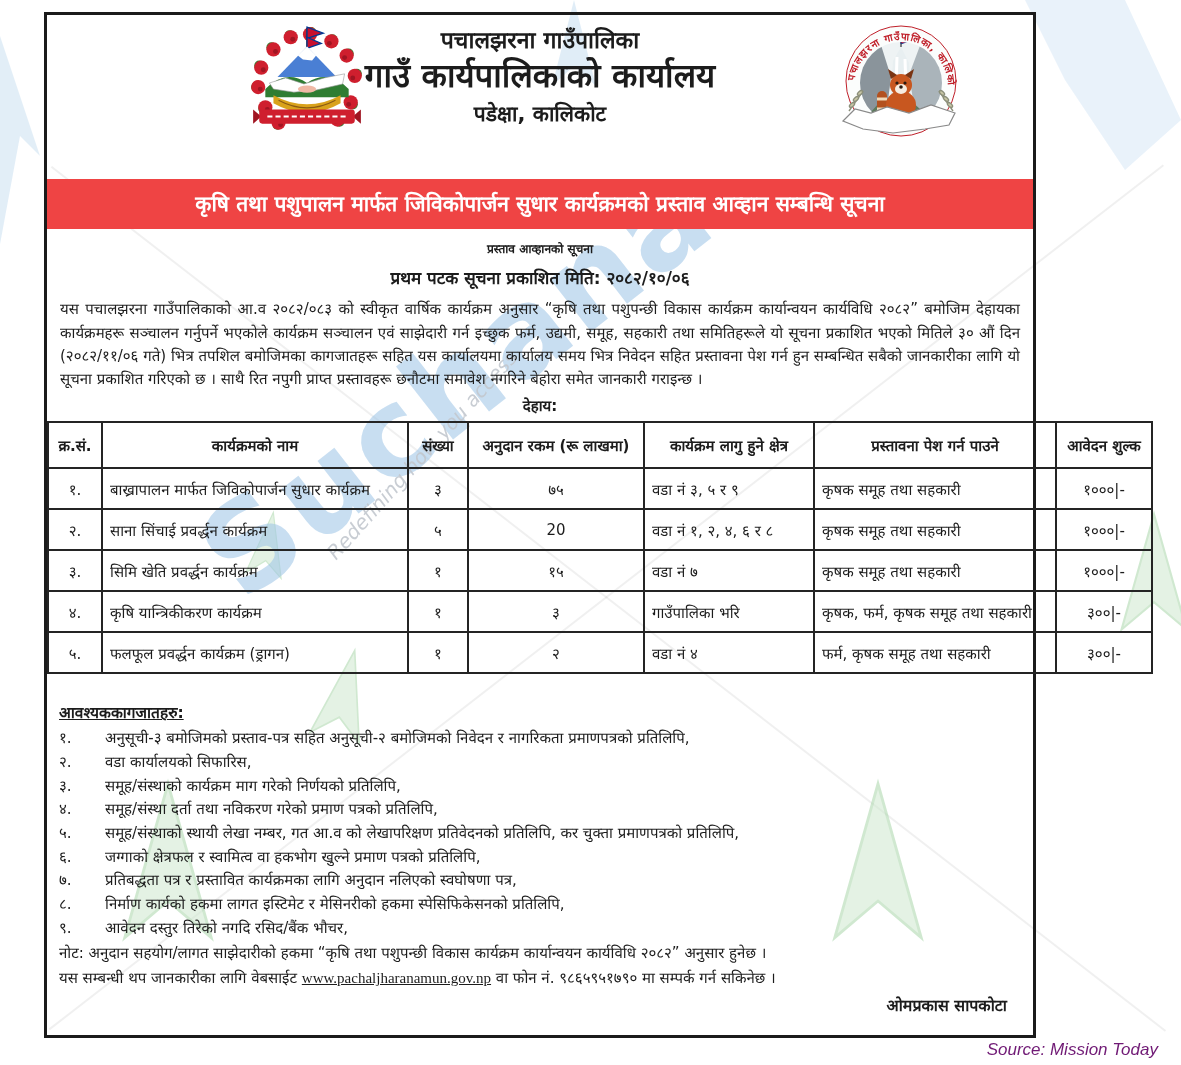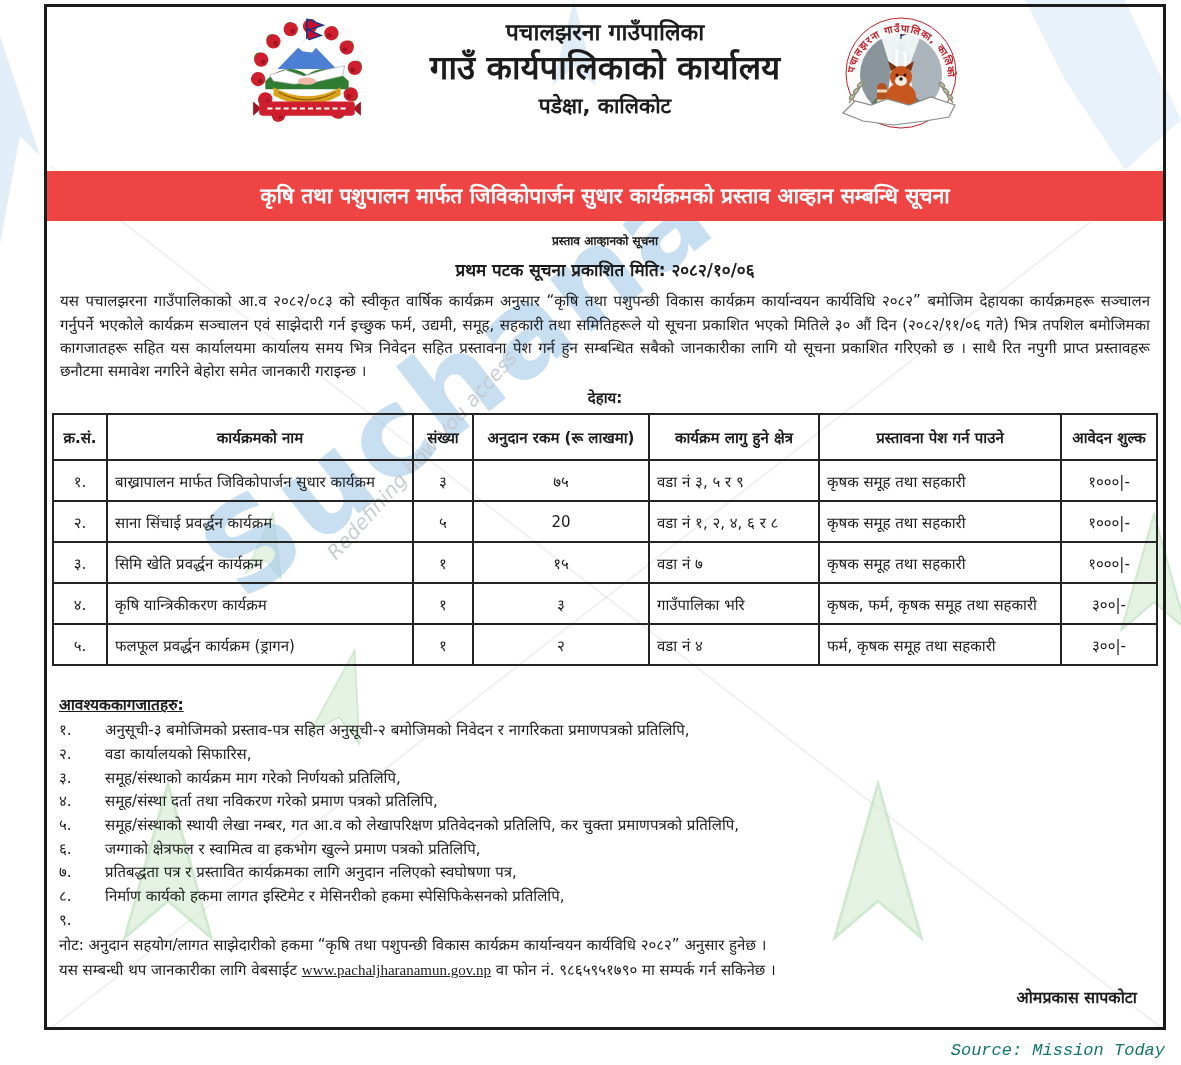--- a/index.html
+++ b/index.html
@@ -22,21 +22,21 @@
     transform:rotate(-48deg);transform-origin:0 0;
   }
   .wm-leaf{position:absolute;opacity:.55;}
   .wm-blue{position:absolute;opacity:.6;}
   .wm-line{position:absolute;height:2px;background:rgba(110,110,110,.10);transform-origin:0 0;}
   .wm-line1{left:52px;top:166px;width:1410px;transform:rotate(37.8deg);}
   .wm-line2{left:1164px;top:166px;width:1410px;transform:rotate(142.2deg);}
 
   
   .frame{
-    position:absolute;left:44px;top:4px;width:1122px;height:1026px;
+    position:absolute;left:44px;top:12px;width:992px;height:1026px;
     border:3px solid #1b1b1b;box-sizing:border-box;z-index:1;
   }
 
   .header{position:relative;height:152px;padding-top:12px;}
   .header-text{text-align:center;line-height:1.15;}
   .h-muni{font-size:23px;font-weight:bold;}
   .h-office{font-size:33px;font-weight:bold;margin-top:4px;}
   .h-addr{font-size:21px;font-weight:bold;margin-top:7px;}
   .h-prov{font-size:18px;font-weight:bold;margin-top:7px;}
   .emblem-left{position:absolute;left:198px;top:6px;width:124px;height:126px;}
@@ -66,22 +66,22 @@
   .docs-heading{margin:27px 0 0 12px;font-weight:bold;font-size:15.5px;text-decoration:underline;}
   ul.docs{list-style:none;margin:4px 0 0 12px;padding:0;}
   ul.docs li{display:flex;font-size:15px;line-height:1.58;}
   ul.docs .num{flex:none;width:46px;}
   .note-line{margin:2px 0 0 12px;font-size:15px;line-height:1.55;}
   .contact-line{margin:1px 0 1px 12px;font-size:15px;line-height:1.55;}
   .contact-line .url{text-decoration:underline;font-family:"Liberation Serif", serif;}
   .signature{margin:4px 26px 0 0;text-align:right;font-weight:bold;font-size:16px;line-height:1.5;}
 
   .source-credit{
-    position:absolute;right:16px;bottom:5px;z-index:2;
-    font-family:Liberation Mono, monospace;font-style:italic;font-size:17px;color:#0f766e;
+    position:absolute;right:23px;bottom:5px;z-index:2;
+    font-family:Liberation Sans, sans-serif;font-style:italic;font-size:17px;color:#701a75;
   }
 </style>
 </head>
 <body>
 
 <div class="page">
 
   <div class="wm">
     <div class="wm-line wm-line1"></div>
     <div class="wm-line wm-line2"></div>
@@ -363,20 +363,21 @@
       <li>
           <span class="num">७.</span>
           <span>प्रतिबद्धता पत्र र प्रस्तावित कार्यक्रमका लागि अनुदान नलिएको स्वघोषणा पत्र,</span>
         </li>
       <li>
           <span class="num">८.</span>
           <span>निर्माण कार्यको हकमा लागत इस्टिमेट र मेसिनरीको हकमा स्पेसिफिकेसनको प्रतिलिपि,</span>
         </li>
       <li>
           <span class="num">९.</span>
+          <span>आवेदन दस्तुर तिरेको नगदि रसिद/बैंक भौचर,</span>
         </li>
     </ul>
 
     <div class="note-line">नोट: अनुदान सहयोग/लागत साझेदारीको हकमा “कृषि तथा पशुपन्छी विकास कार्यक्रम कार्यान्वयन कार्यविधि २०८२” अनुसार हुनेछ ।</div>
 
     <div class="contact-line">
       <span>यस सम्बन्धी थप जानकारीका लागि वेबसाईट </span><span class="url">www.pachaljharanamun.gov.np</span><span> वा फोन नं. ९८६५९५१७९० मा सम्पर्क गर्न सकिनेछ ।</span>
     </div>
 
     <div class="signature">

